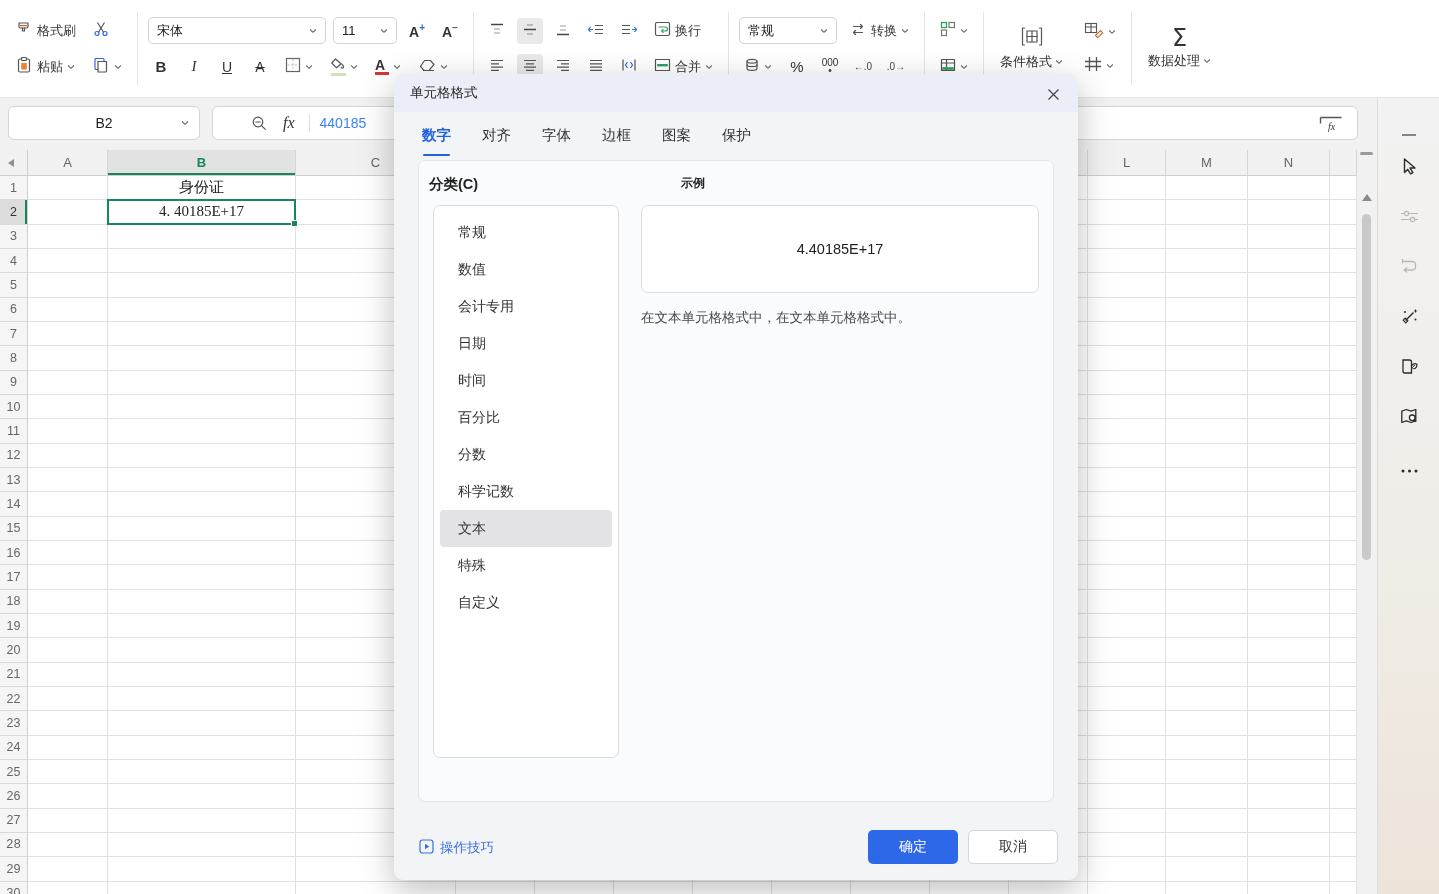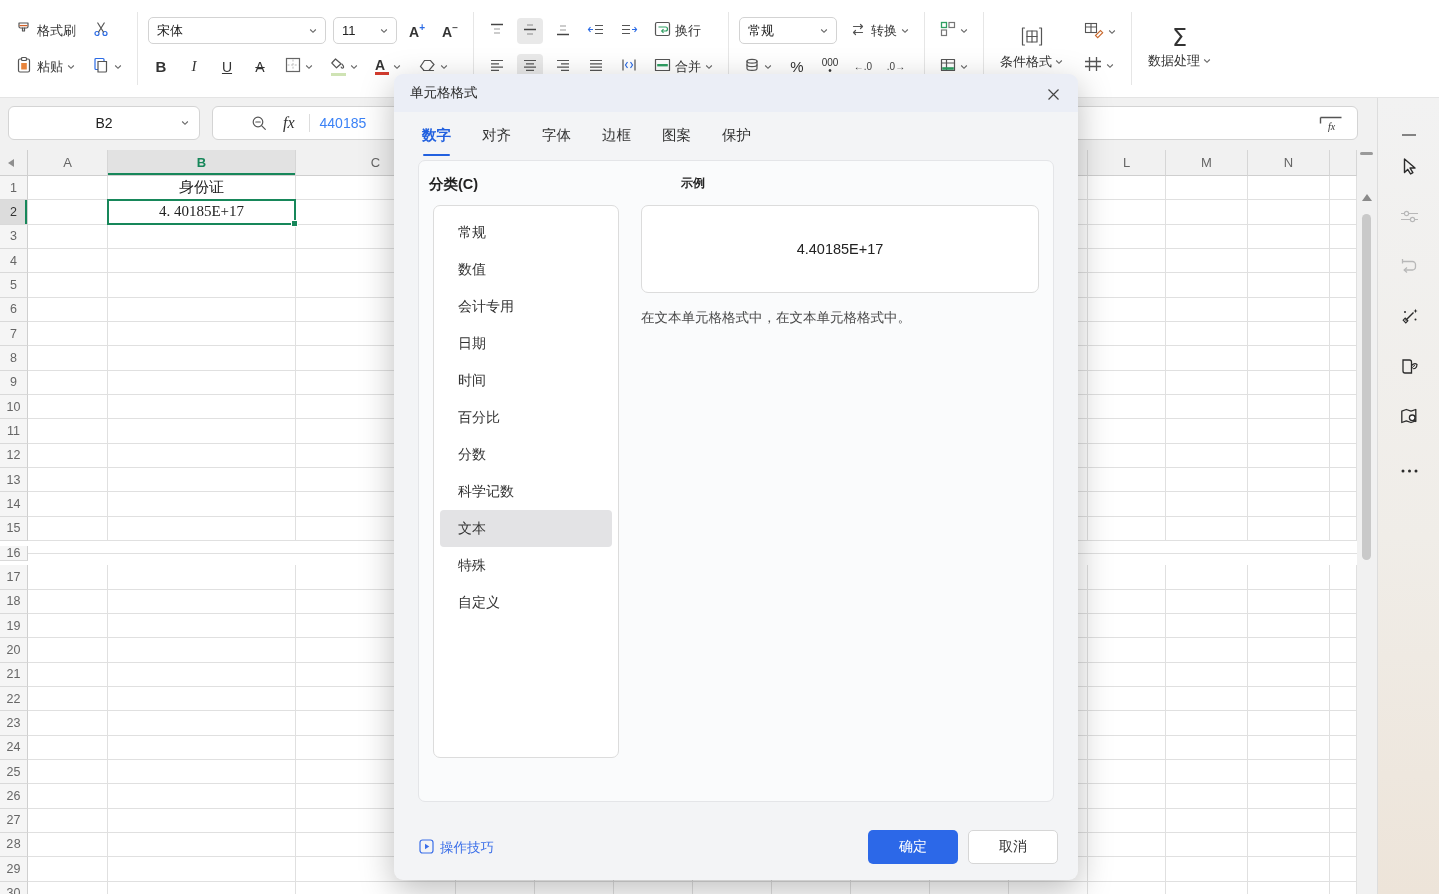--- a/index.html
+++ b/index.html
@@ -796,21 +796,21 @@
         <div class="gc" style="width: 79px;"></div>
         <div class="gc" style="width: 79px;"></div>
         <div class="gc" style="width: 79px;"></div>
         <div class="gc" style="width: 79px;"></div>
         <div class="gc" style="width: 79px;"></div>
         <div class="gc" style="width: 78px;"></div>
         <div class="gc" style="width: 82px;"></div>
         <div class="gc" style="width: 82px;"></div>
         <div class="gc" style="width: 27px;"></div>
       </div>
-      <div class="grow" style="height: 24.34px; align-items: center;">
+      <div class="grow" style="height: 24.34px;">
         <div class="rh">16</div>
         <div class="gc" style="width: 80px;"></div>
         <div class="gc" style="width: 188px;"></div>
         <div class="gc" style="width: 160px;"></div>
         <div class="gc" style="width: 79px;"></div>
         <div class="gc" style="width: 79px;"></div>
         <div class="gc" style="width: 79px;"></div>
         <div class="gc" style="width: 79px;"></div>
         <div class="gc" style="width: 79px;"></div>
         <div class="gc" style="width: 79px;"></div>

